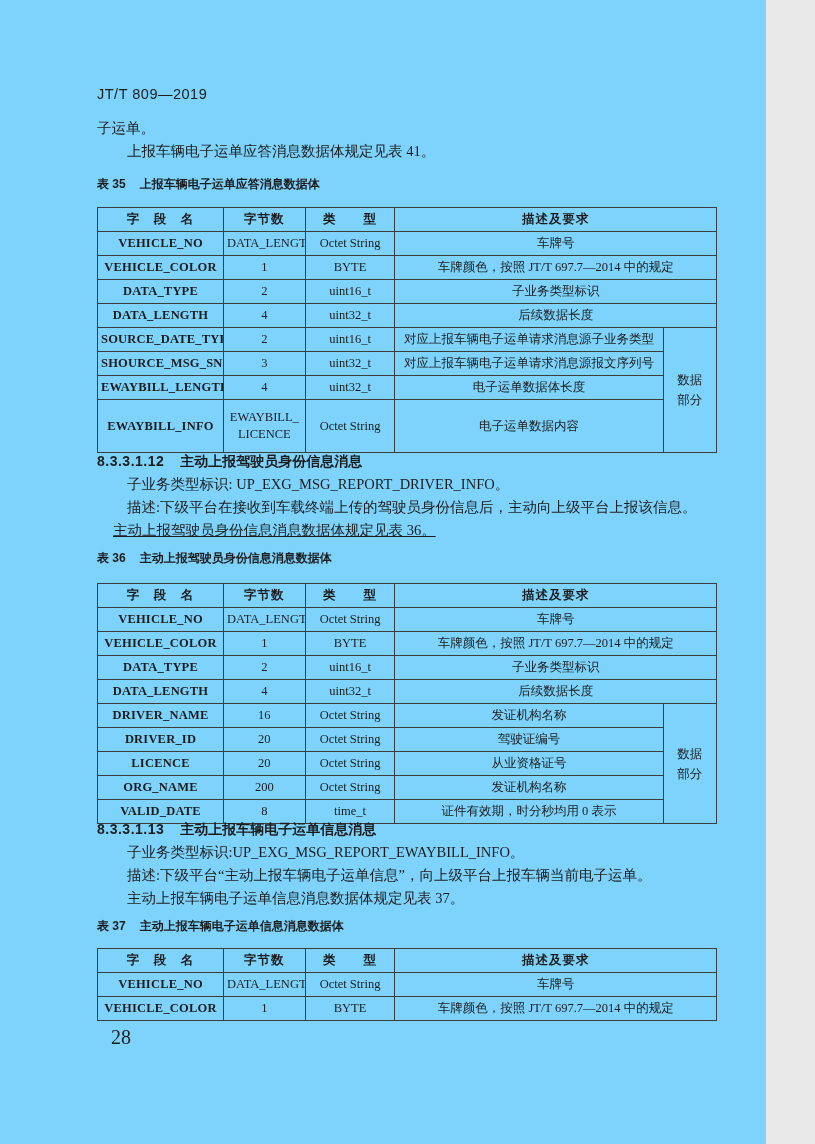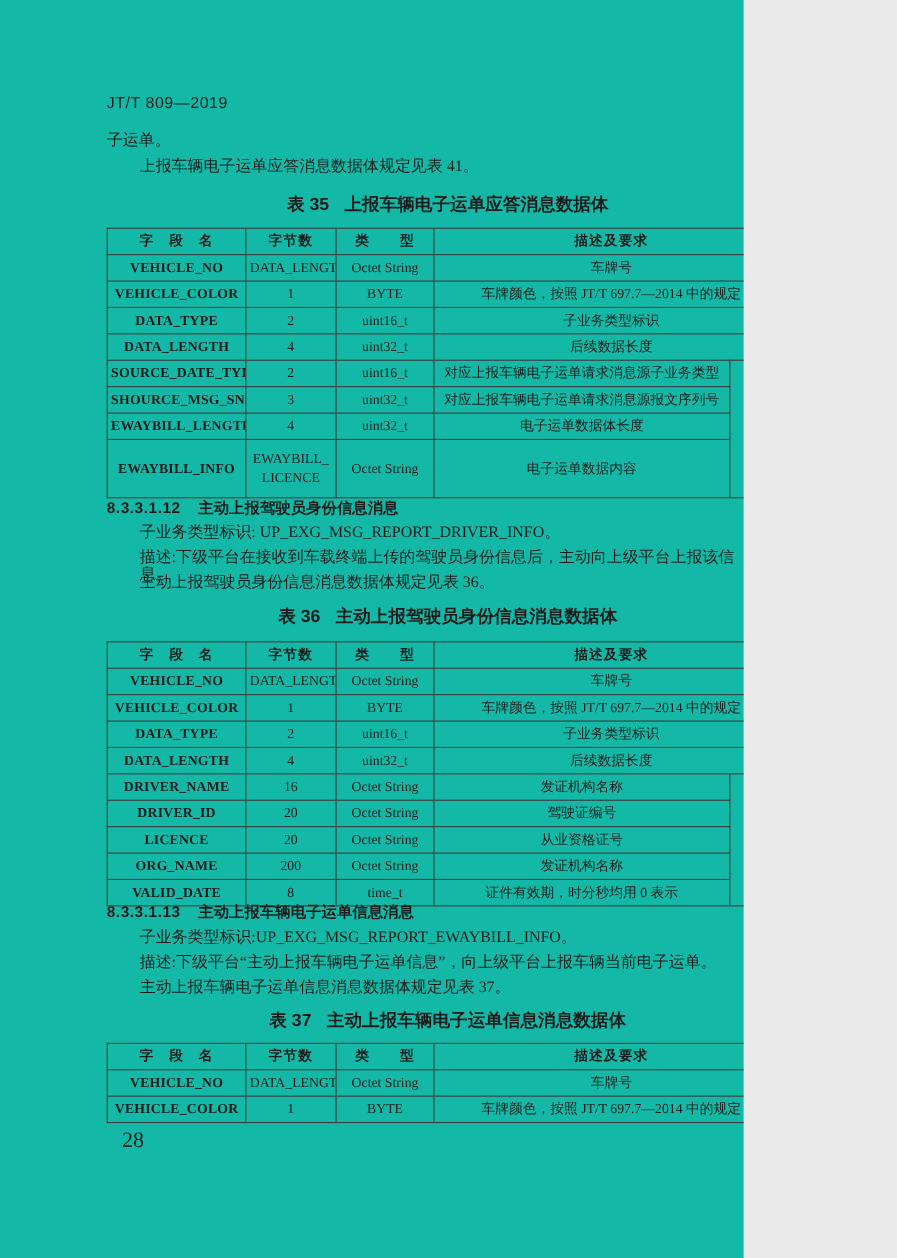--- a/index.html
+++ b/index.html
@@ -1,34 +1,34 @@
 <!DOCTYPE html>
 <html><head>
 <meta charset="utf-8">
 <style>
   html,body{margin:0;padding:0;background:#e9e9e9;}
   .page{
     position:relative;
-    width:676px;height:1144px;
-    background:#14b8a6;
+    width:766px;height:1144px;
+    background:#7dd3fc;
     overflow:hidden;
     font-family:"Liberation Serif", serif;
     color:#1c1c1c;
   }
   .abs{position:absolute;}
   .doc-header{
     left:97px;top:86px;
     font-size:14.5px;letter-spacing:.5px;
     font-family:"Liberation Sans", sans-serif;
   }
   .body-line{font-size:14.5px;line-height:1;}
   .caption{
-    left:97px;width:620px;text-align:center;
+    left:97px;width:620px;
     font-family:"Liberation Sans", sans-serif;
-    font-weight:bold;font-size:16px;
+    font-weight:bold;font-size:12px;
   }
   .caption .cap-no{margin-right:14px;}
   .sec-heading{
     left:97px;
     font-family:"Liberation Sans", sans-serif;
     font-weight:bold;font-size:14px;
   }
   .sec-heading .h-num{margin-right:16px;letter-spacing:.5px;}
   table.spec{
     border-collapse:collapse;
@@ -138,21 +138,21 @@
       <td class="desc">电子运单数据内容</td>
     </tr>
   </tbody>
     </table>
 
   <div class="abs sec-heading" style="top:453px;">
     <span class="h-num">8.3.3.1.12</span><span>主动上报驾驶员身份信息消息</span>
   </div>
   <div class="abs body-line" style="left:127px;top:500px;">描述:下级平台在接收到车载终端上传的驾驶员身份信息后，主动向上级平台上报该信息。</div>
   <div class="abs body-line" style="left:127px;top:477px;">子业务类型标识: UP_EXG_MSG_REPORT_DRIVER_INFO。</div>
-  <div class="abs body-line" style="left:127px;top:523px;">主动上报驾驶员身份信息消息数据体规定见表 36。</div>
+  <div class="abs body-line" style="left:113px;top:523px;text-decoration:underline;">主动上报驾驶员身份信息消息数据体规定见表 36。</div>
 
   <div class="abs caption" style="top:550px;">
     <span class="cap-no">表 36</span><span>主动上报驾驶员身份信息消息数据体</span>
   </div>
 
   <table class="spec abs" style="left:97px;top:583px;">
     <colgroup>
         <col class="c35-1">
         <col class="c35-2">
         <col class="c35-3">

